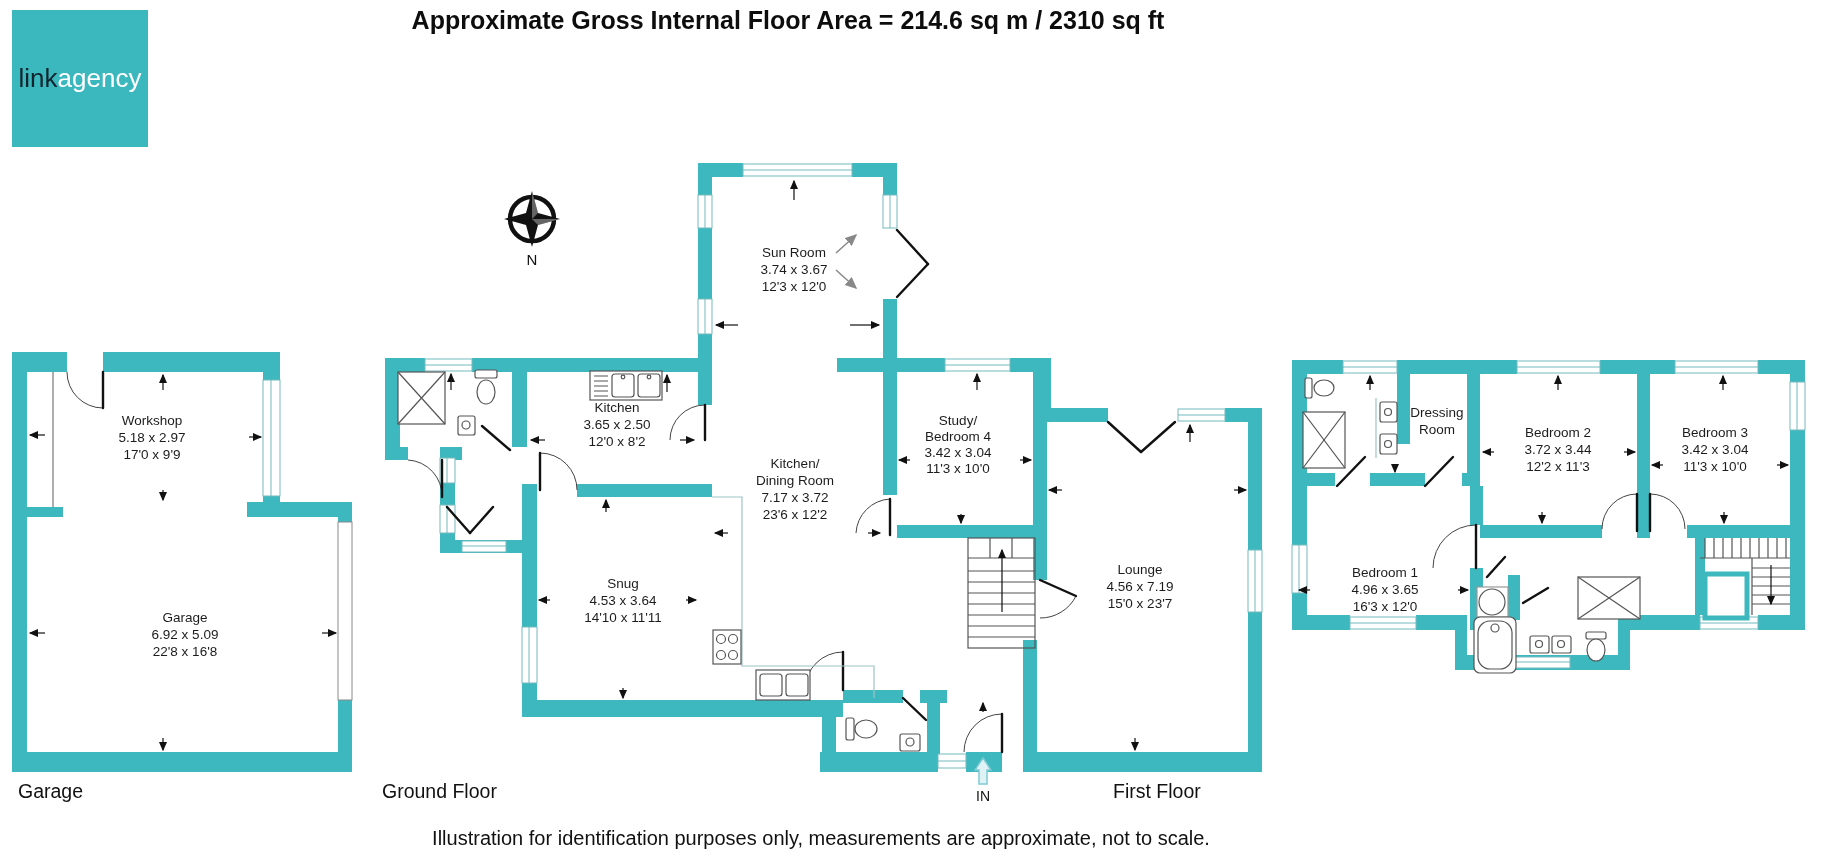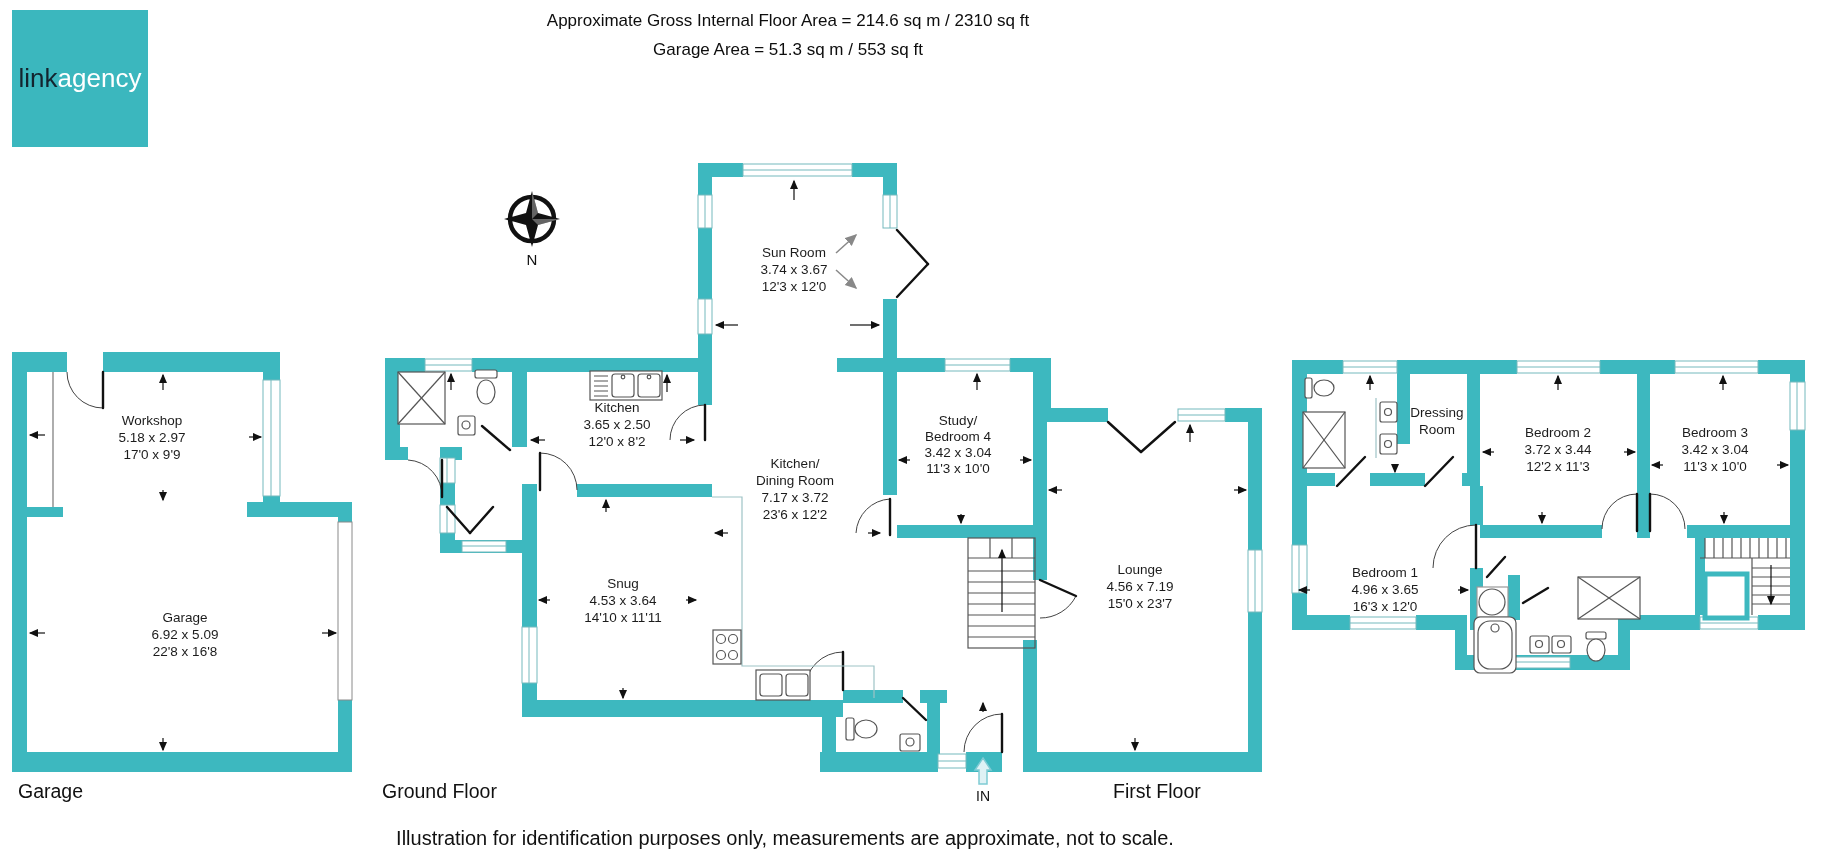--- a/index.html
+++ b/index.html
@@ -2,39 +2,38 @@
 <html><head>
 <meta charset="utf-8">
 <style>
   html,body{margin:0;padding:0;background:#ffffff;font-family:"Liberation Sans",sans-serif;}
   .page{position:relative;width:1826px;height:857px;background:#fff;overflow:hidden;}
   .logo{position:absolute;left:12px;top:10px;width:136px;height:137px;display:flex;align-items:center;justify-content:center;}
   .logo .word{font-size:26px;letter-spacing:0px;}
   .logo .w1{color:#13242e;font-weight:normal;}
   .logo .w2{color:#ffffff;font-weight:400;}
   .header{position:absolute;left:0;top:6px;width:1576px;text-align:center;color:#0d0d0d;}
-  .header div{font-size:17px;font-weight:normal;line-height:29px;}
+  .header div{font-size:25px;font-weight:bold;line-height:29px;}
   .floor-label{position:absolute;top:780px;font-size:19.5px;color:#111;}
-  .footer{position:absolute;left:0;top:827px;width:1570px;text-align:center;font-size:20px;color:#111;}
+  .footer{position:absolute;left:0;top:827px;width:1570px;text-align:center;font-size:20px;color:#111;padding-left:36px;}
   svg text.rl{font-family:"Liberation Sans",sans-serif;font-size:13.5px;fill:#1c1c1c;text-anchor:middle;}
   svg text.nl{font-family:"Liberation Sans",sans-serif;font-size:15px;fill:#111;text-anchor:middle;}
   svg text.inl{font-family:"Liberation Sans",sans-serif;font-size:14px;fill:#111;text-anchor:middle;}
 </style>
 </head>
 <body>
 
 <div class="page">
 
   <div class="logo" style="background-color: rgb(59, 183, 190);">
     <span class="word"><span class="w1">link</span><span class="w2">agency</span></span>
   </div>
 
   <div class="header">
     <div>Approximate Gross Internal Floor Area =  214.6 sq m / 2310 sq ft</div>
-    <div>Garage Area =  51.3 sq m / 553 sq ft</div>
   </div>
 
   <div class="floor-label" style="left:18px">Garage</div>
   <div class="floor-label" style="left:382px">Ground Floor</div>
   <div class="floor-label" style="left:1113px">First Floor</div>
 
   <div class="footer">Illustration for identification purposes only, measurements are approximate, not to scale.</div>
 
   <svg width="1826" height="857" viewBox="0 0 1826 857" style="position:absolute;left:0;top:0">
     <defs>

